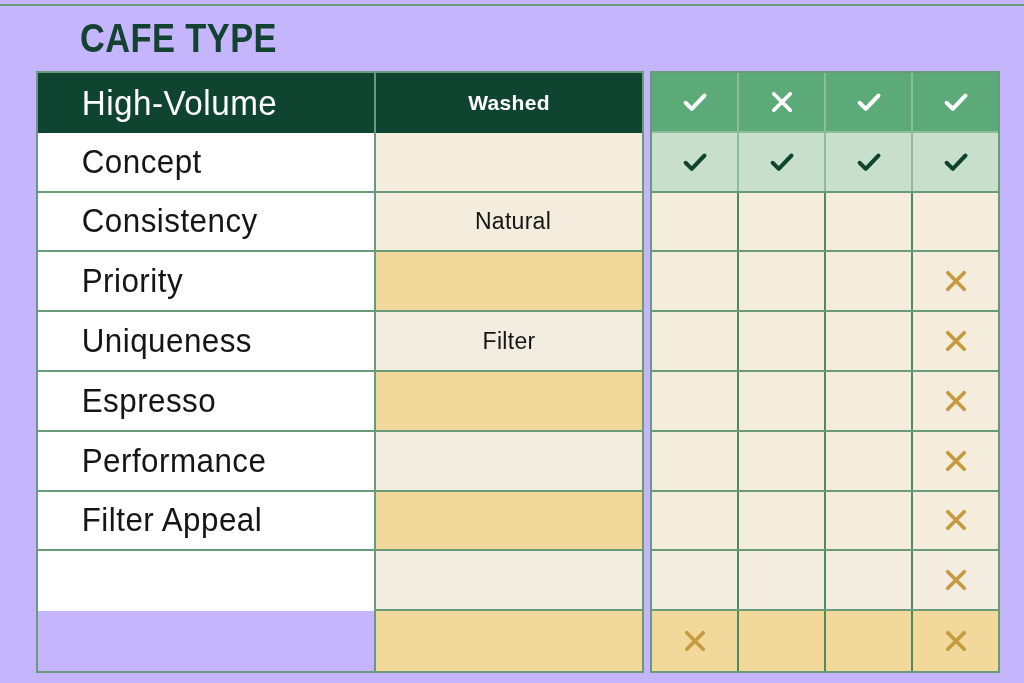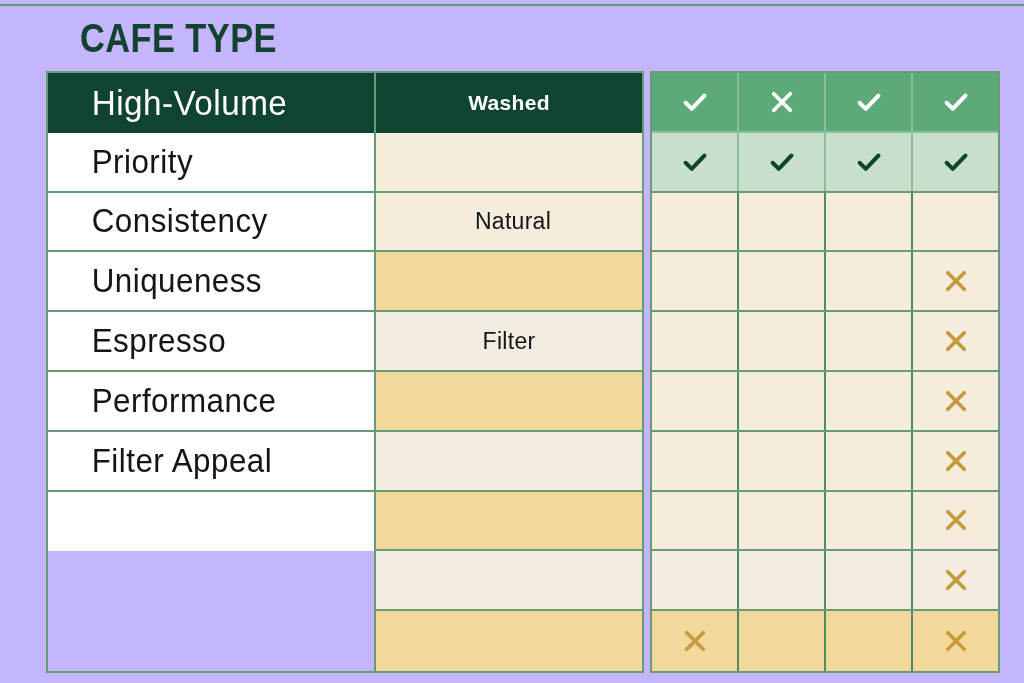--- a/index.html
+++ b/index.html
@@ -40,21 +40,21 @@
     transform-origin: left top;
     white-space: nowrap;
   }
 
   
   .grp {
     position: absolute;
     box-sizing: border-box;
     border: 2px solid #6a9b78;
   }
-  #grp-labels { left: 36px;  top: 71px; width: 387px; height: 602px; margin-left: 10px; }
+  #grp-labels { left: 36px;  top: 71px; width: 387px; height: 602px; }
   #grp-process{ left: 374px; top: 71px; width: 270px; height: 602px; }
   #grp-marks  { left: 650px; top: 71px; width: 350px; height: 602px; }
 
   .row {
     box-sizing: border-box;
     display: flex;
     border-bottom: 2px solid #6a9b78;
   }
   .row:last-child { border-bottom: none; }
 
@@ -132,24 +132,27 @@
 
   <div id="top-rule"></div>
 
   <div id="page-title">CAFE TYPE</div>
 
   <div class="grp" id="grp-labels">
       <div class="row header">
         <span class="label-text">High-Volume</span>
       </div>
       <div class="row">
+        <span class="label-text">Concept</span>
+      </div>
+      <div class="row">
+        <span class="label-text">Consistency</span>
+      </div>
+      <div class="row">
         <span class="label-text">Priority</span>
-      </div>
-      <div class="row">
-        <span class="label-text">Consistency</span>
       </div>
       <div class="row">
         <span class="label-text">Uniqueness</span>
       </div>
       <div class="row">
         <span class="label-text">Espresso</span>
       </div>
       <div class="row">
         <span class="label-text">Performance</span>
       </div>

